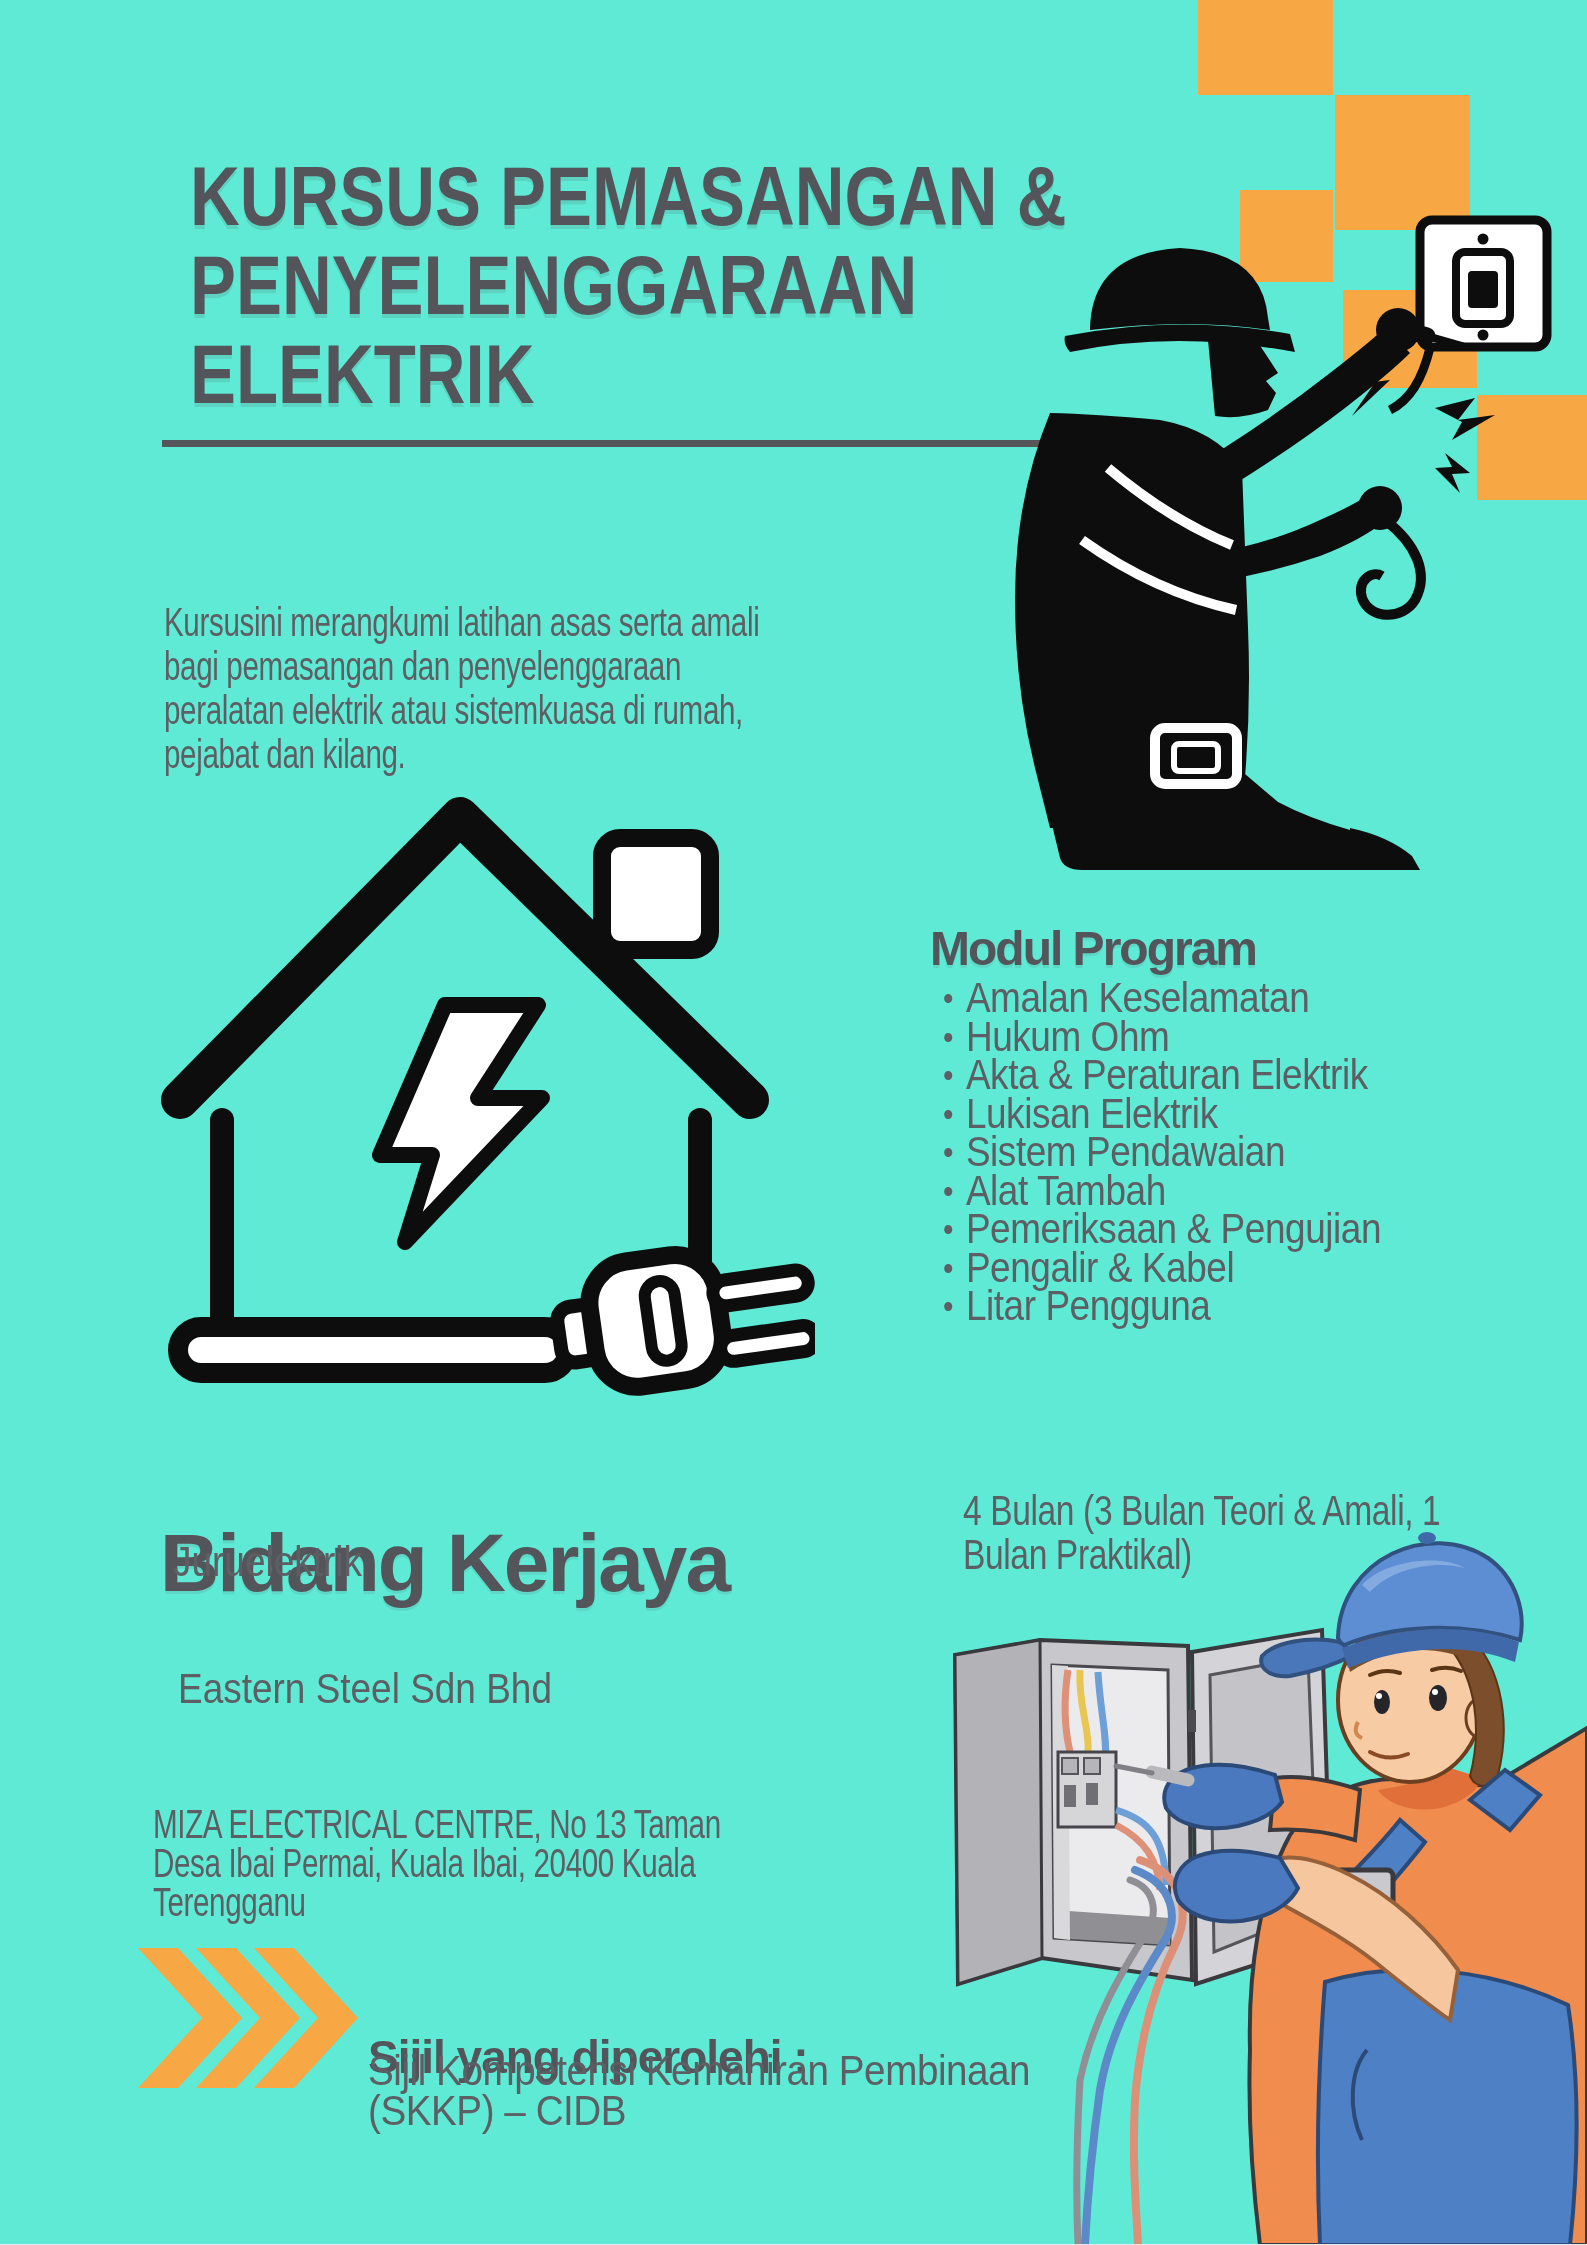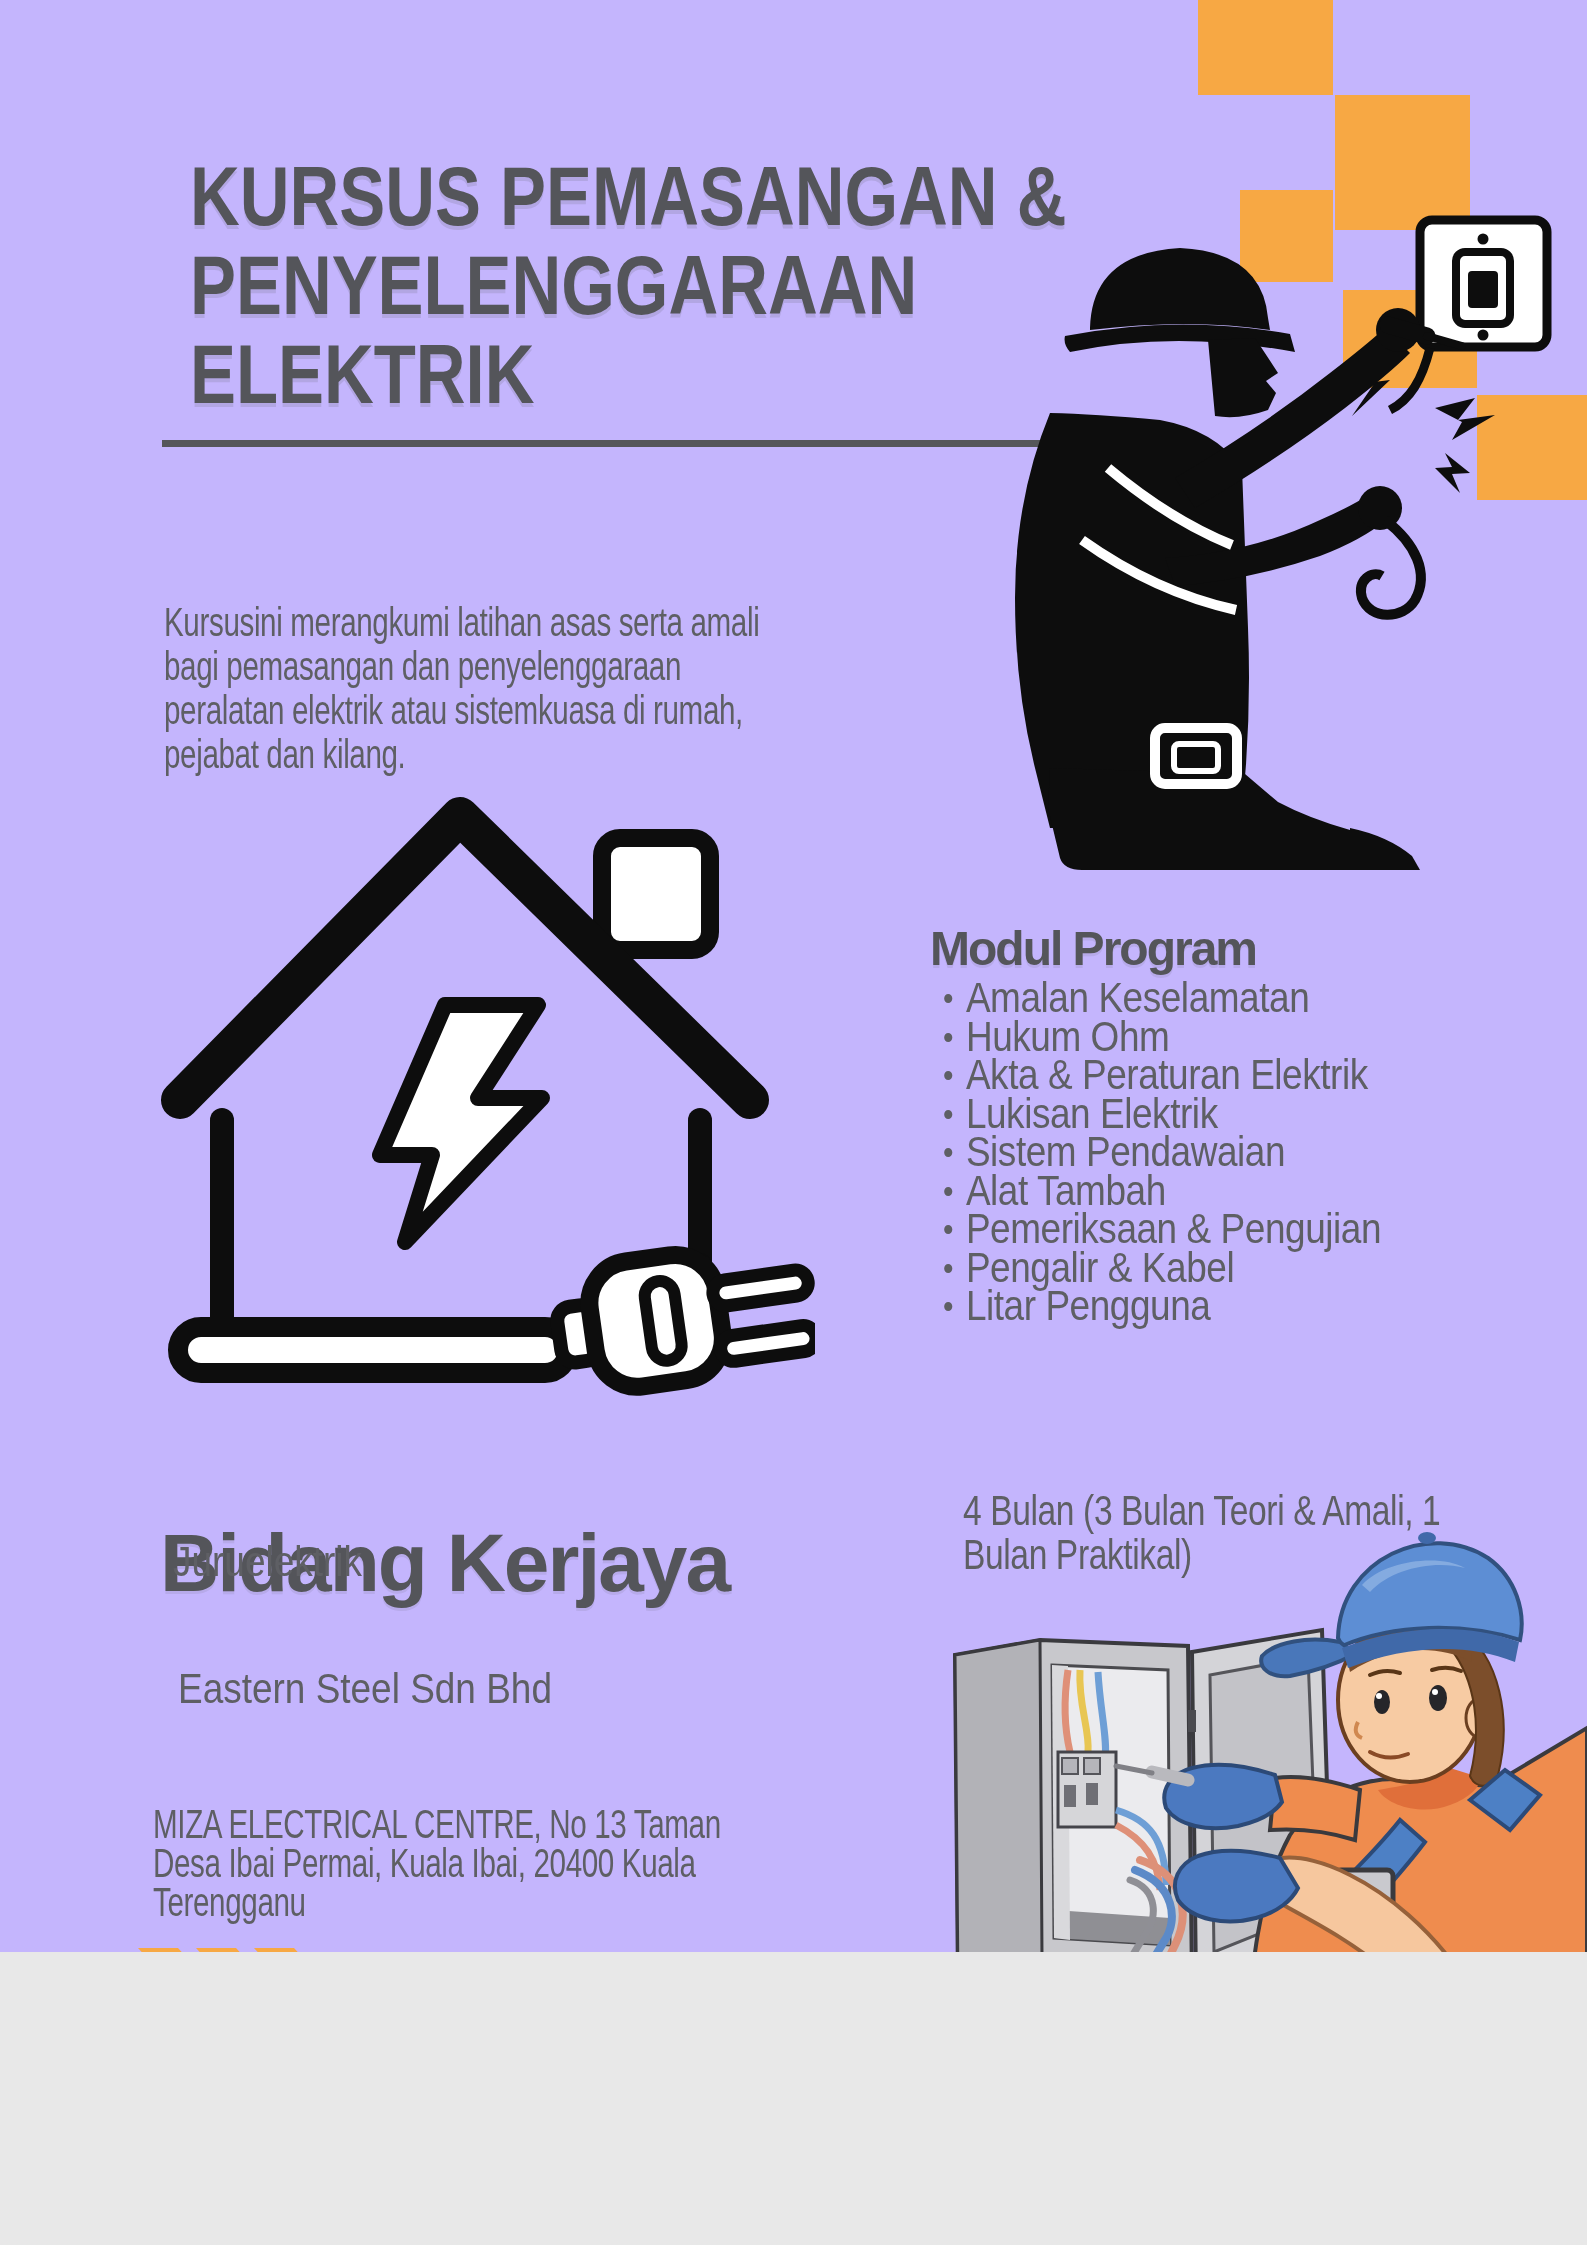--- a/index.html
+++ b/index.html
@@ -1,16 +1,16 @@
 <!DOCTYPE html>
 <html><head>
 <meta charset="utf-8">
 <style>
   html,body{margin:0;padding:0;background:#e8e8e8;}
-  .page{position:relative;width:1587px;height:1952px;background:#c4b5fd;overflow:hidden;
+  .page{position:relative;width:1587px;height:2244px;background:#5eead4;overflow:hidden;
         font-family:"Liberation Sans", sans-serif;}
   .abs{position:absolute;white-space:nowrap;}
   .sq{position:absolute;background:#F7A844;}
   .divider{position:absolute;left:162px;top:440px;width:995px;height:7px;background:#55565A;}
   .title{position:absolute;left:190px;top:152px;color:#54555A;font-weight:bold;font-size:84px;
          line-height:89px;letter-spacing:0px;}
   .title .tline{display:block;transform:scaleX(0.82);transform-origin:left top;
          text-shadow:0 4px 0 rgba(90,90,95,.16);}
   .h-big{position:absolute;color:#54555A;font-weight:bold;font-size:82px;letter-spacing:-2px;
          text-shadow:0 3px 0 rgba(90,90,95,.12);}

